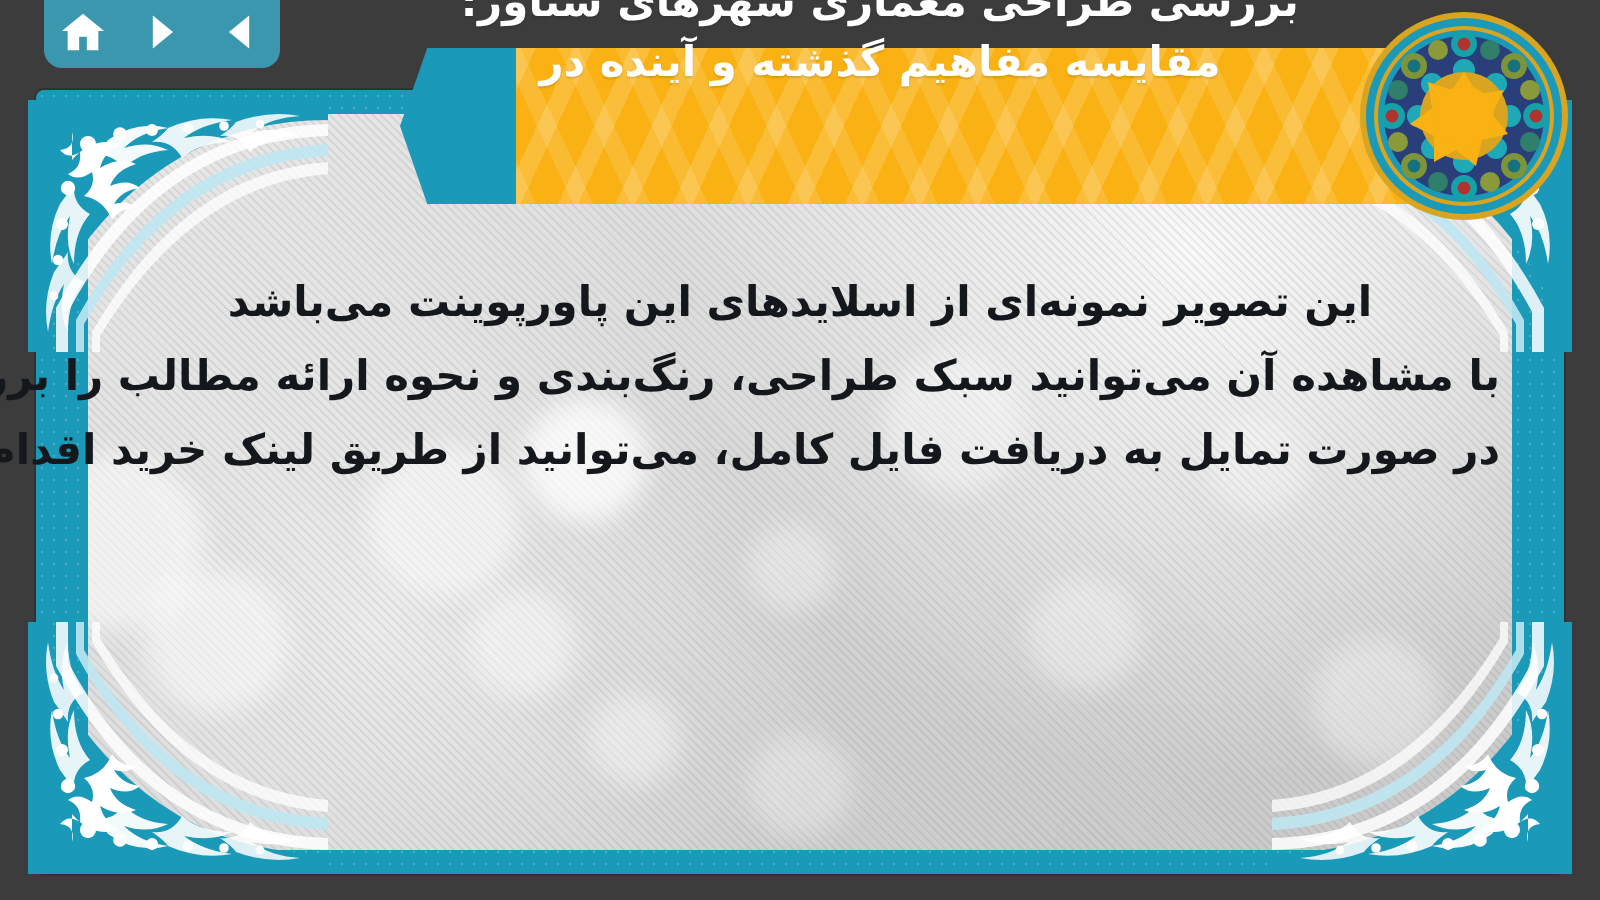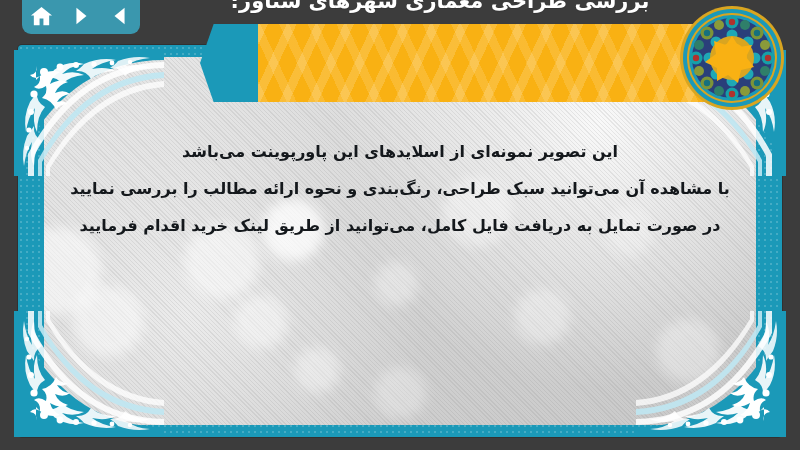--- a/index.html
+++ b/index.html
@@ -165,21 +165,21 @@
   
   .body-text {
     position: absolute;
     left: 50px;
     right: 50px;
     top: 133px;
     z-index: 25;
     direction: rtl;
     text-align: center;
     color: #14181c;
-    font-size: 16px;
+    font-size: 21px;
     line-height: 37px;
     font-weight: 600;
   }
   .body-text p { margin: 0; white-space: nowrap; }
 </style>
 </head>
 <body>
 
 <div id="stage">
 
@@ -303,20 +303,21 @@
     <p>در صورت تمایل به دریافت فایل کامل، می‌توانید از طریق لینک خرید اقدام فرمایید</p>
   </div>
 
   <div class="banner-wrap">
     <div class="banner-tab"></div>
     <div class="banner-body"></div>
   </div>
 
   <div class="banner-title">
     <div>بررسی طراحی معماری شهرهای شناور؛</div>
+    <div>مقایسه مفاهیم گذشته و آینده در</div>
   </div>
 
   <svg class="medallion" viewBox="0 0 106 106">
     <circle cx="53" cy="53" r="52" fill="#d9a520"></circle>
     <circle cx="53" cy="53" r="49" fill="#1b99b8"></circle>
     <circle cx="53" cy="53" r="45" fill="#d9a520"></circle>
     <circle cx="53" cy="53" r="43" fill="#1b99b8"></circle>
     <circle cx="53" cy="53" r="40" fill="#2a3f7a"></circle>
     <g>
       <g id="petals">

